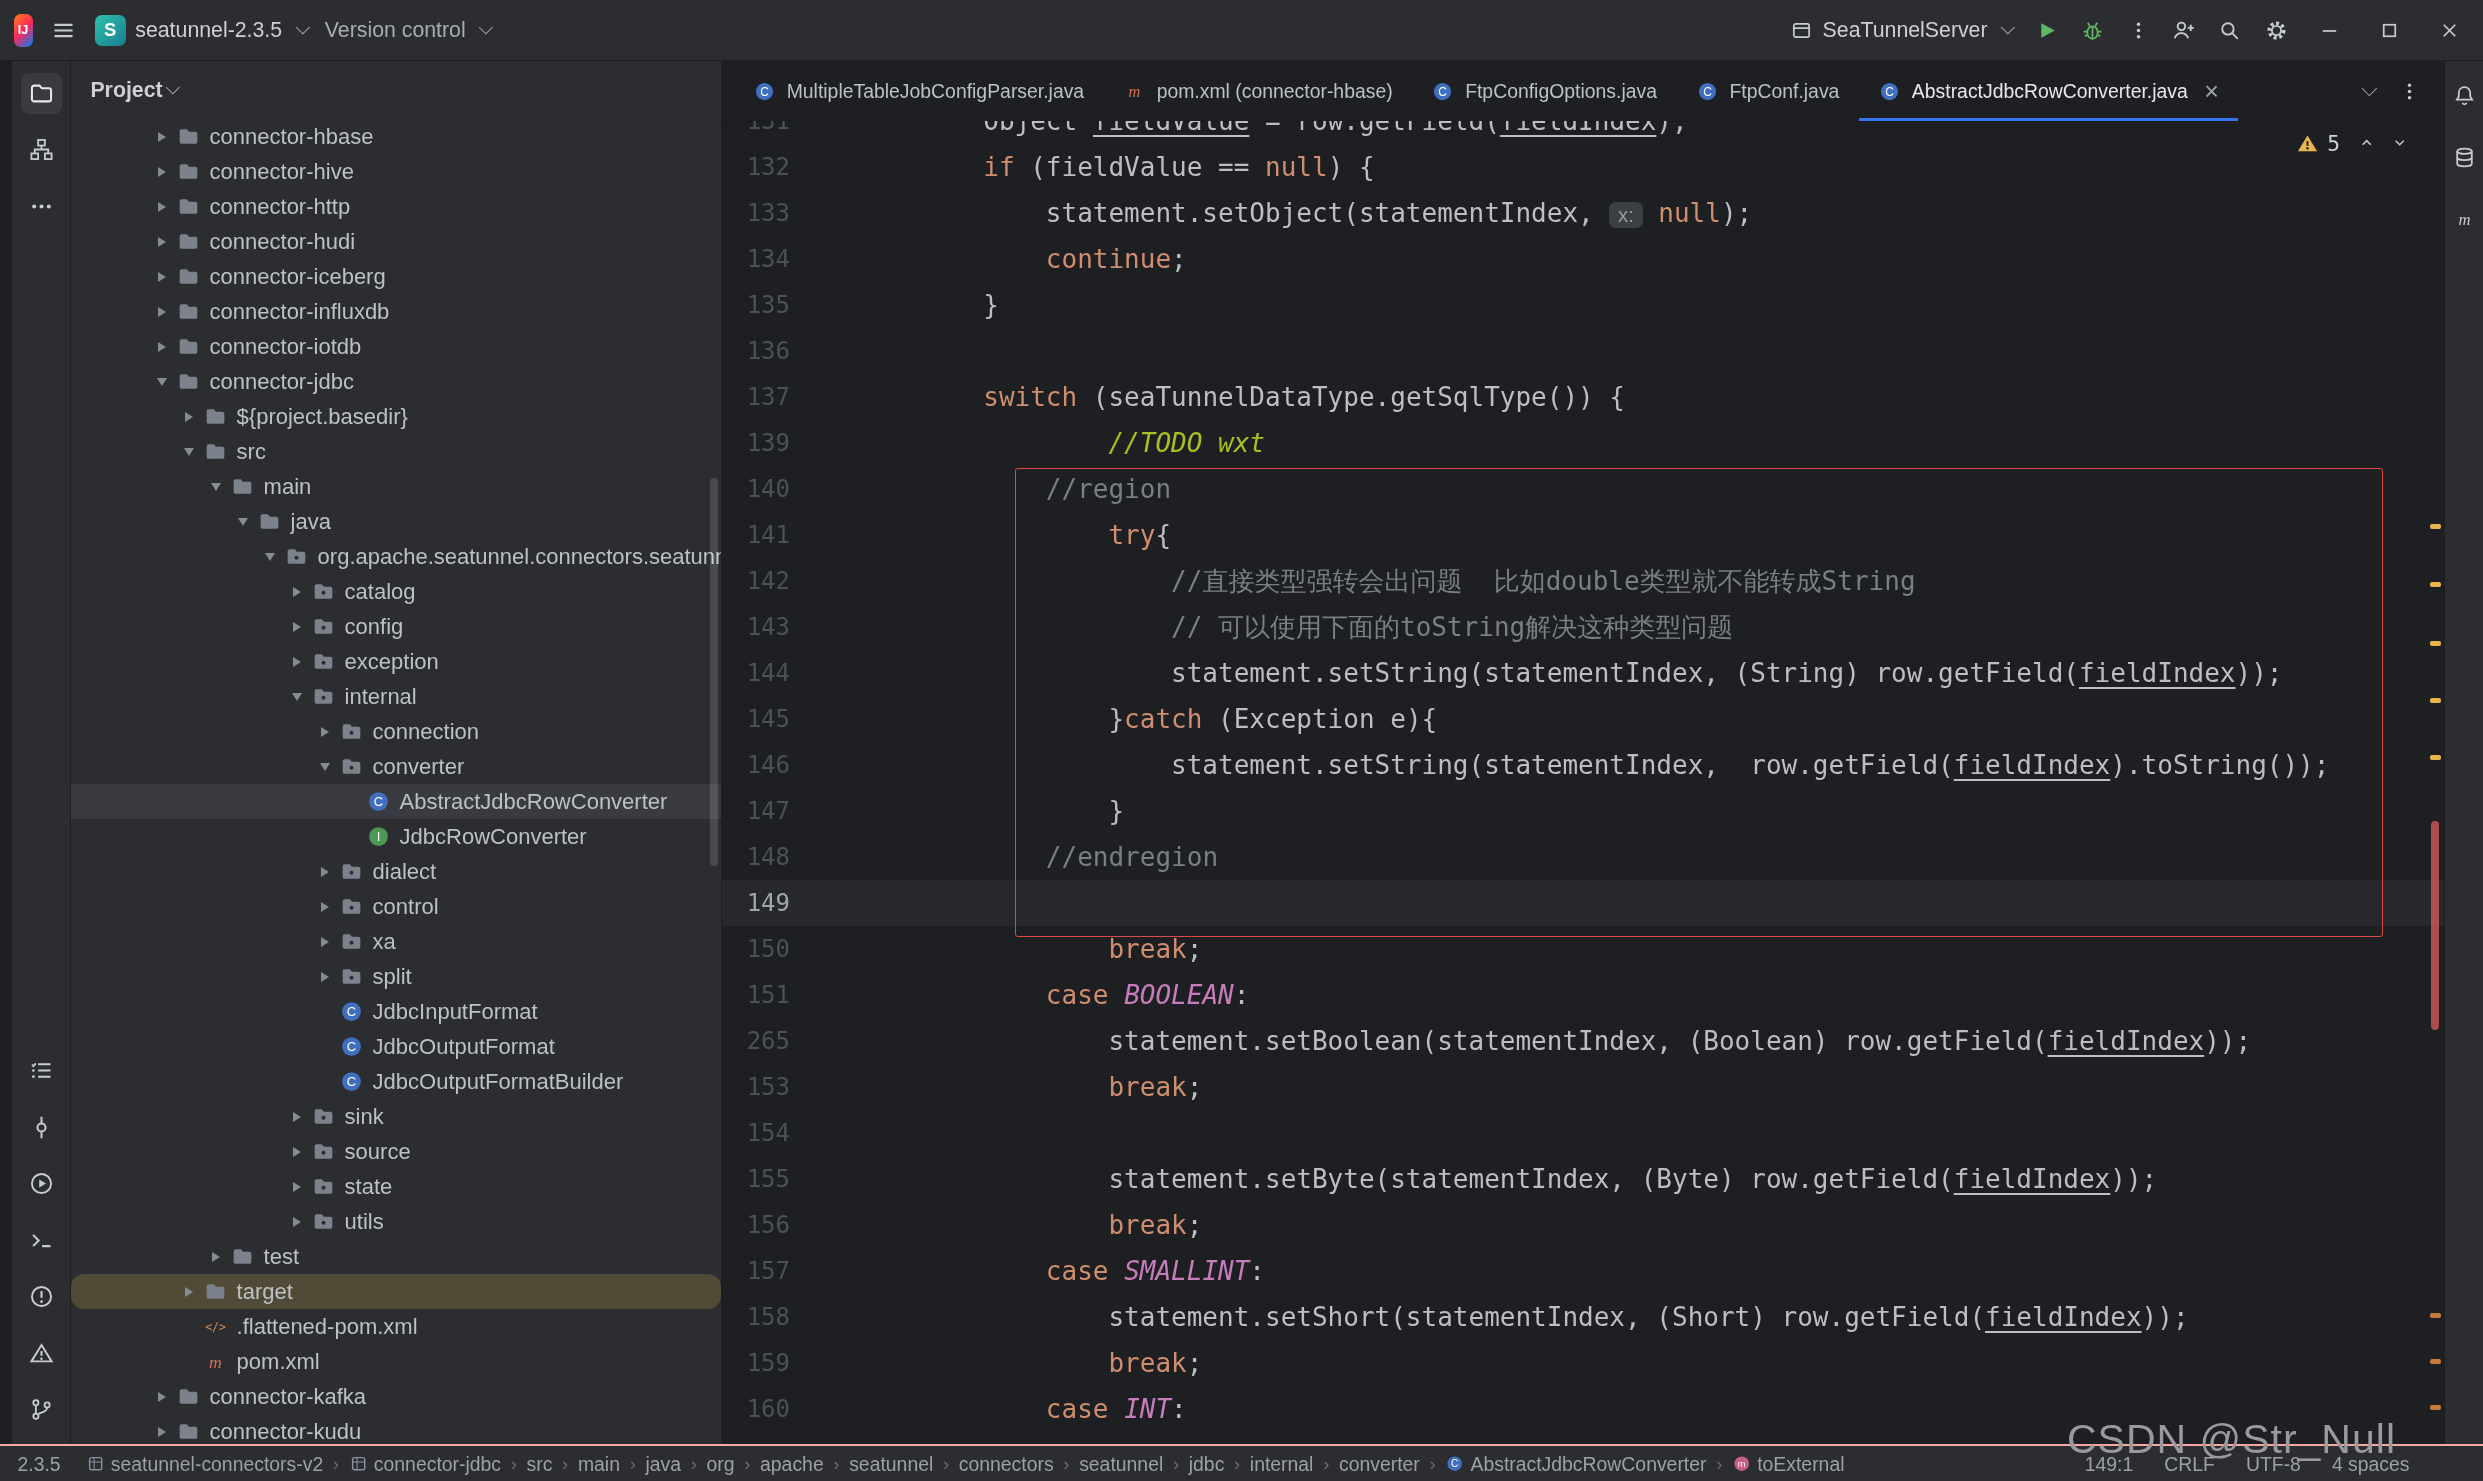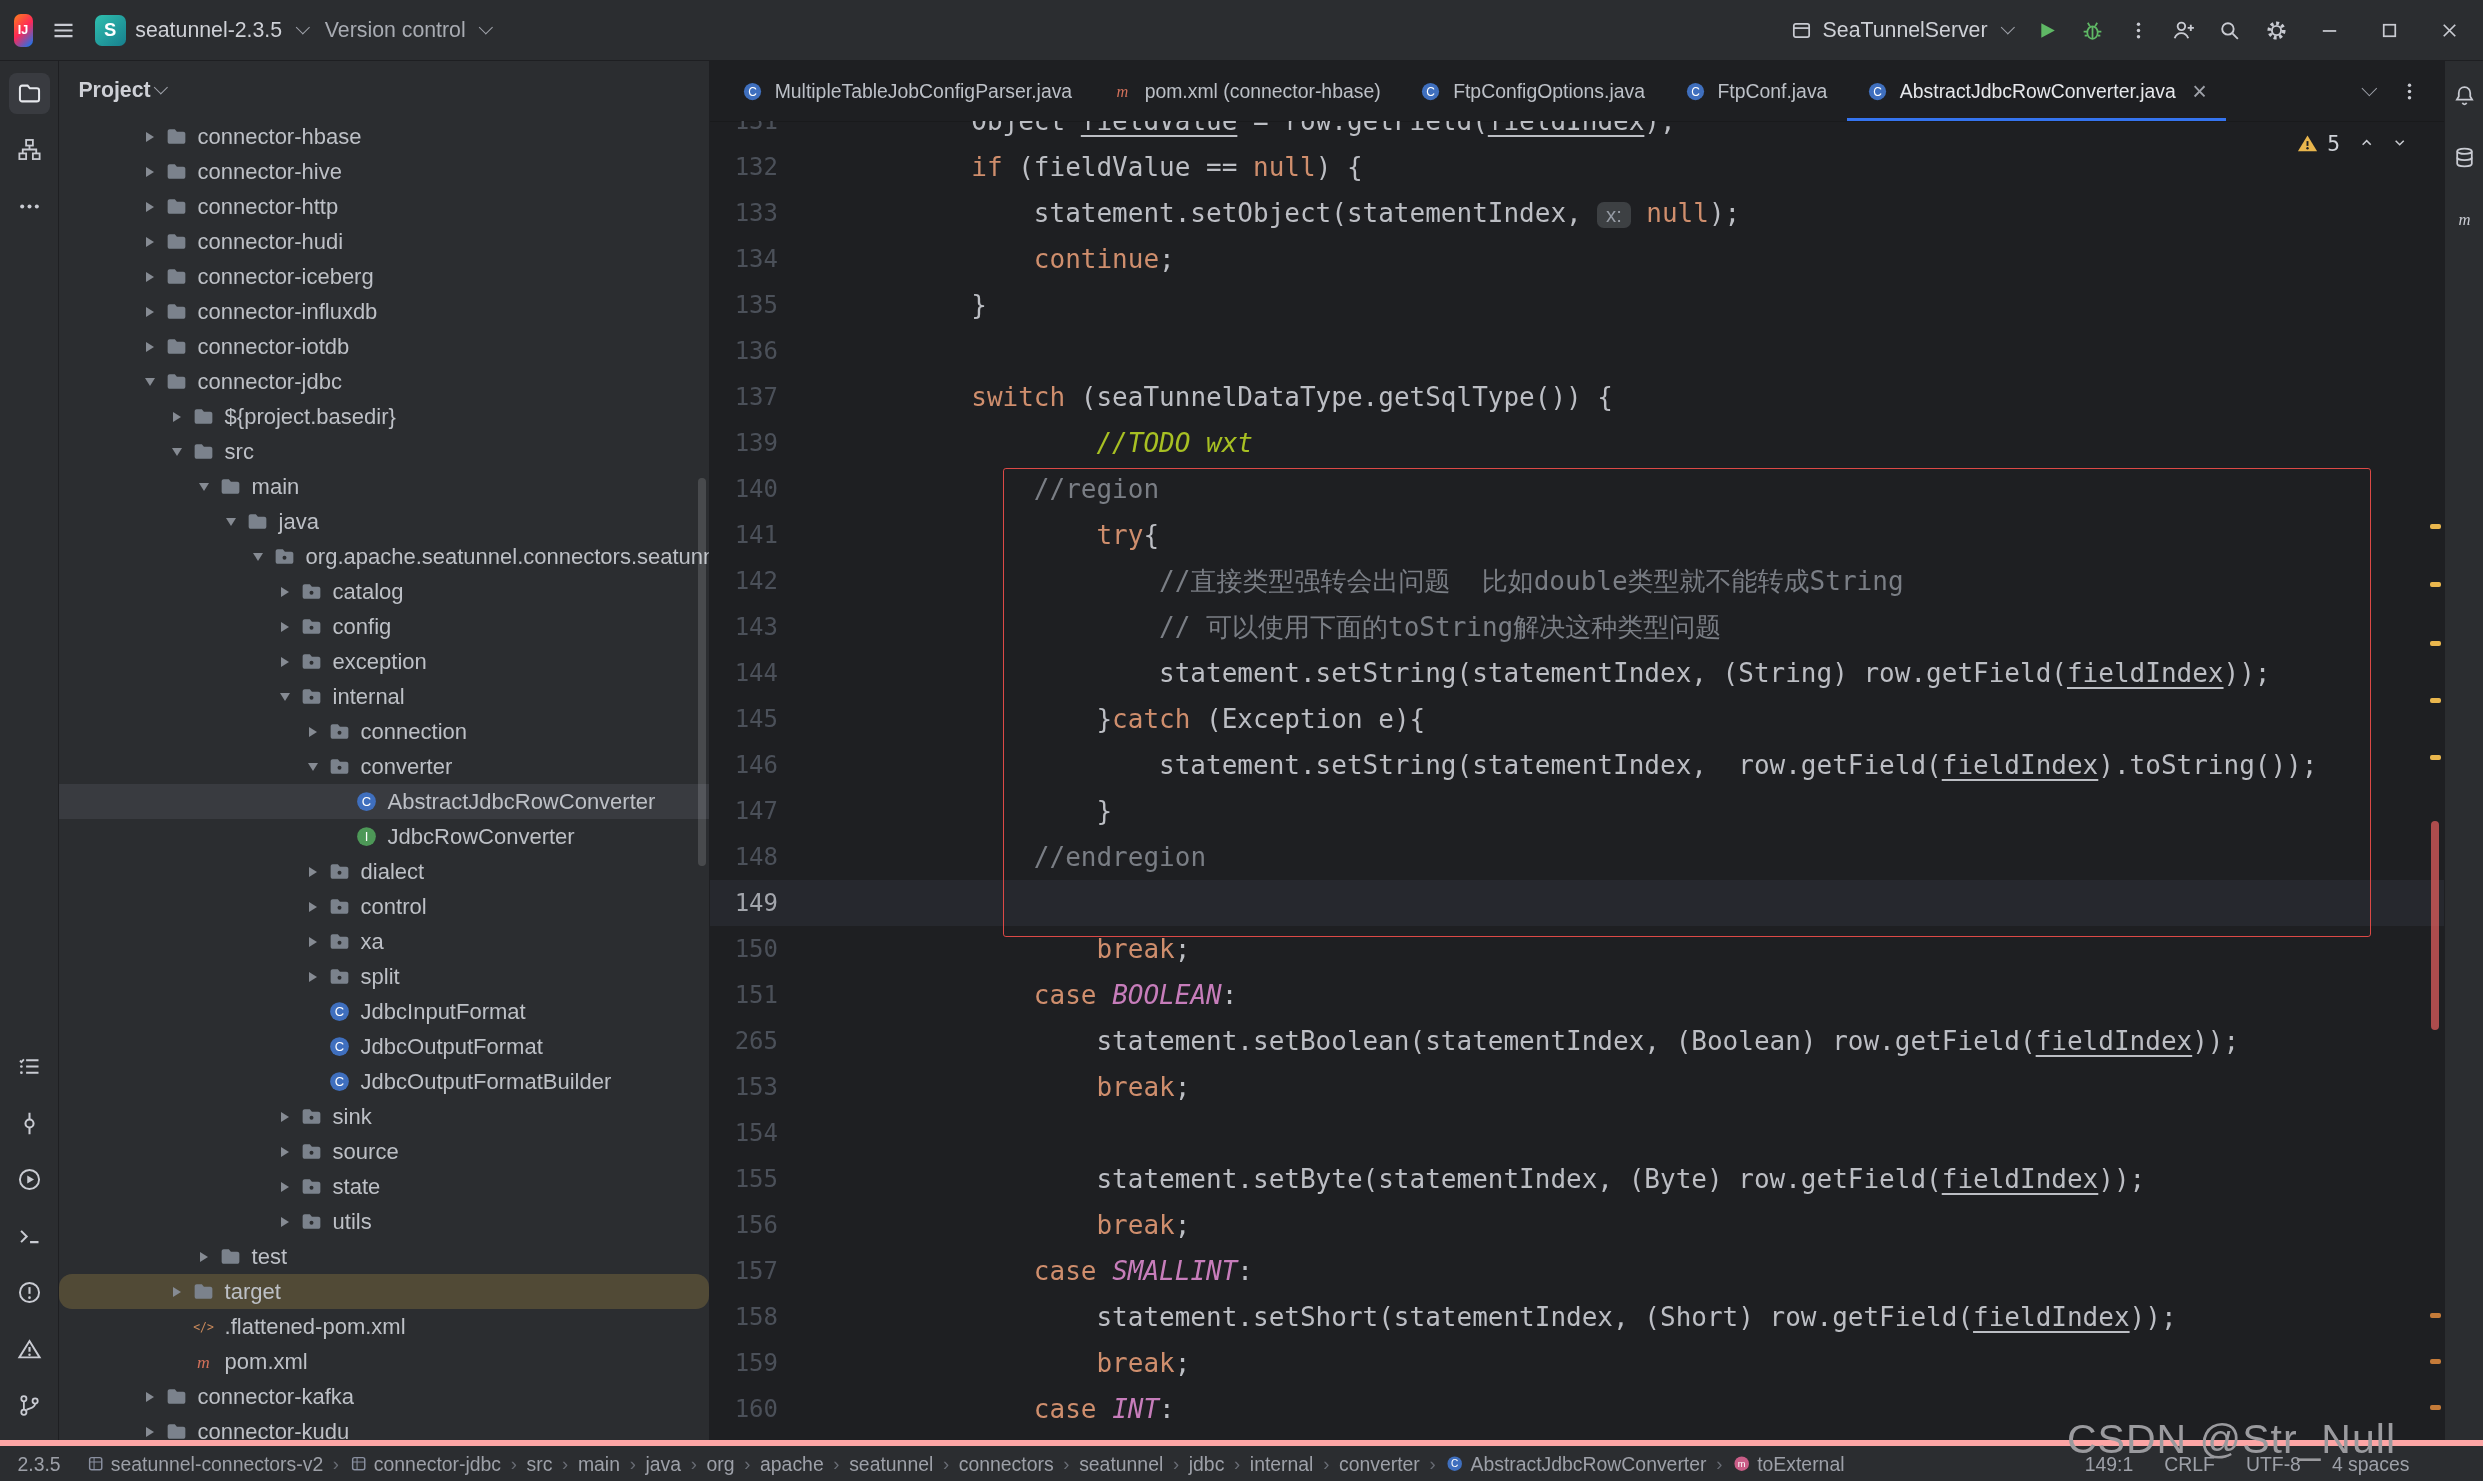--- a/index.html
+++ b/index.html
@@ -13,21 +13,21 @@
   .s-logo{width:31px;height:31px;border-radius:6.8px;background:linear-gradient(135deg,#2fbfae,#177f8e);display:flex;align-items:center;justify-content:center;color:#fff;font-size:18.4px;font-weight:bold;}
   .dch{display:inline-block;width:8.7px;height:8.7px;border-right:1.9px solid #9da0a8;border-bottom:1.9px solid #9da0a8;transform:rotate(45deg) translate(-1.9px,-1.9px);margin-left:5.8px;}
   .tb-widget{display:flex;align-items:center;gap:9.7px;cursor:default;}
   .dim{color:#a8abb2;}
   .ic{display:inline-flex;align-items:center;justify-content:center;}
   .ic svg{width:100%;height:100%;}
   .ic28{width:27px;height:27px;} .ic24{width:23px;height:23px;} .ic26{width:25px;height:25px;} .ic20{width:19.4px;height:19.4px;}
   .winbtn{width:39px;display:flex;justify-content:center;}
 
   
-  #main{flex:1;display:flex;min-height:0;}
+  #main{flex:1;display:flex;min-height:0;padding-left:12px;}
   #activity-left{width:58px;flex:0 0 58px;background:#2b2d30;border-right:1px solid #1e1f22;display:flex;flex-direction:column;align-items:center;padding:11.6px 0 13.6px;gap:15.5px;}
   #activity-left .spacer{margin-top:auto;}
   .abtn{width:41px;height:41px;border-radius:7.8px;display:flex;align-items:center;justify-content:center;}
   .abtn.active{background:var(--sel,#393b40);}
   #activity-right{width:38px;flex:0 0 38px;background:#2b2d30;border-left:1px solid #1e1f22;display:flex;flex-direction:column;align-items:center;padding-top:13.6px;gap:21.3px;}
 
   
   #project-panel{width:650px;flex:0 0 650px;background:#2b2d30;border-right:1px solid #1e1f22;display:flex;flex-direction:column;position:relative;overflow:hidden;}
   #project-header{height:58px;flex:0 0 58px;display:flex;align-items:center;padding-left:19.4px;color:#ced0d6;font-size:21.3px;font-weight:bold;}
   #tree{flex:1;overflow:hidden;font-size:22px;color:#bdc0c6;}
@@ -68,21 +68,21 @@
   #insp{position:absolute;top:9.7px;right:35px;display:flex;align-items:center;gap:8.7px;color:#cfd2d8;font-size:21.3px;}
   #insp .chsep{display:flex;gap:13.6px;margin-left:7.8px;}
 
   #stripe{position:absolute;top:0;right:0;width:17.5px;bottom:0;}
   .smark{position:absolute;right:2.9px;width:11.6px;height:4.9px;border-radius:1.9px;}
   .smark.y{background:var(--warn,#d6ae58);}
   .smark.o{background:#c57b39;}
   #sthumb{position:absolute;right:4.9px;width:7.8px;border-radius:3.9px;background:rgba(222,92,92,0.75);}
 
   
-  #statusbar{height:36px;flex:0 0 36px;background:#2b2d30;border-top:6px solid #fca5a5;display:flex;align-items:center;font-size:19.4px;color:#9da0a8;padding:0 17.5px;white-space:nowrap;}
+  #statusbar{height:36px;flex:0 0 36px;background:#2b2d30;border-top:2px solid #fca5a5;display:flex;align-items:center;font-size:19.4px;color:#9da0a8;padding:0 17.5px;white-space:nowrap;}
   #crumbs{display:flex;align-items:center;gap:6.8px;overflow:hidden;}
   #branch{margin-right:25px;}
   .crumb{display:flex;align-items:center;gap:5.8px;}
   .sep{color:#686c74;font-size:18.4px;margin:0 2.9px;}
   #status-right{margin-left:auto;display:flex;gap:31px;margin-right:56px;}
 
   #watermark{position:absolute;right:87px;bottom:19.4px;font-size:41px;color:#9a9a9e;z-index:40;letter-spacing:1px;}
 </style>
 </head>
 <body>

